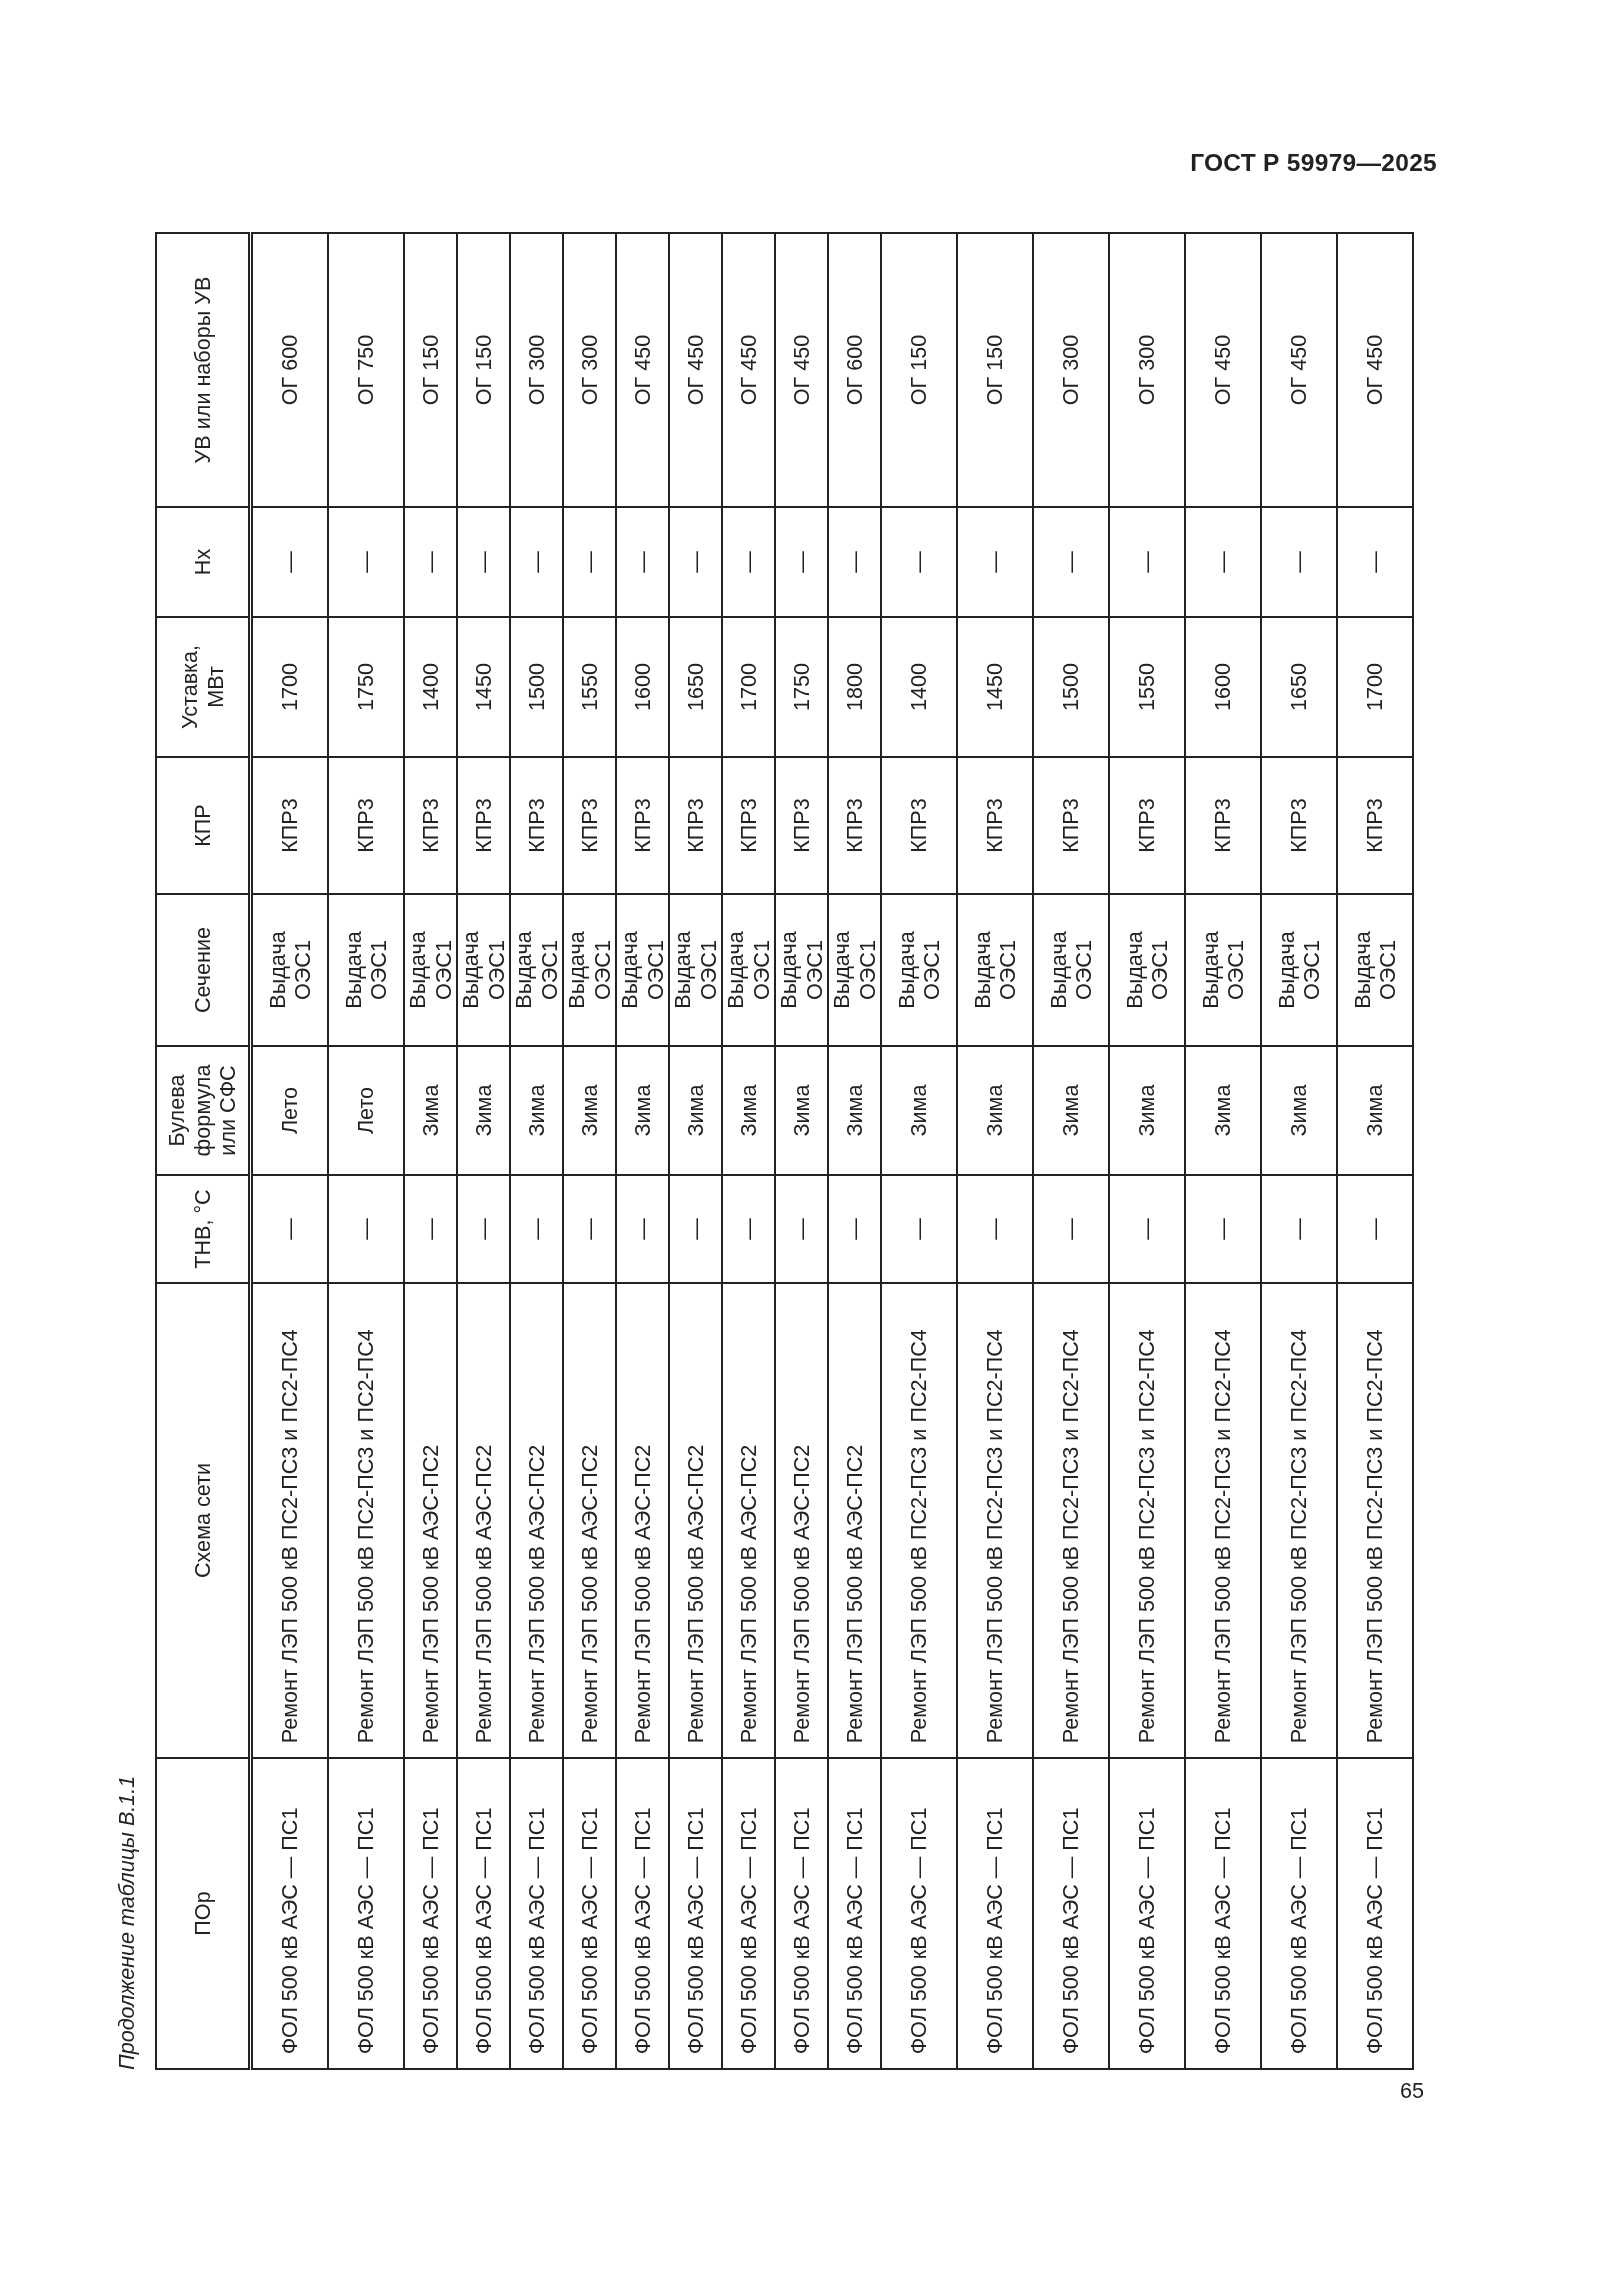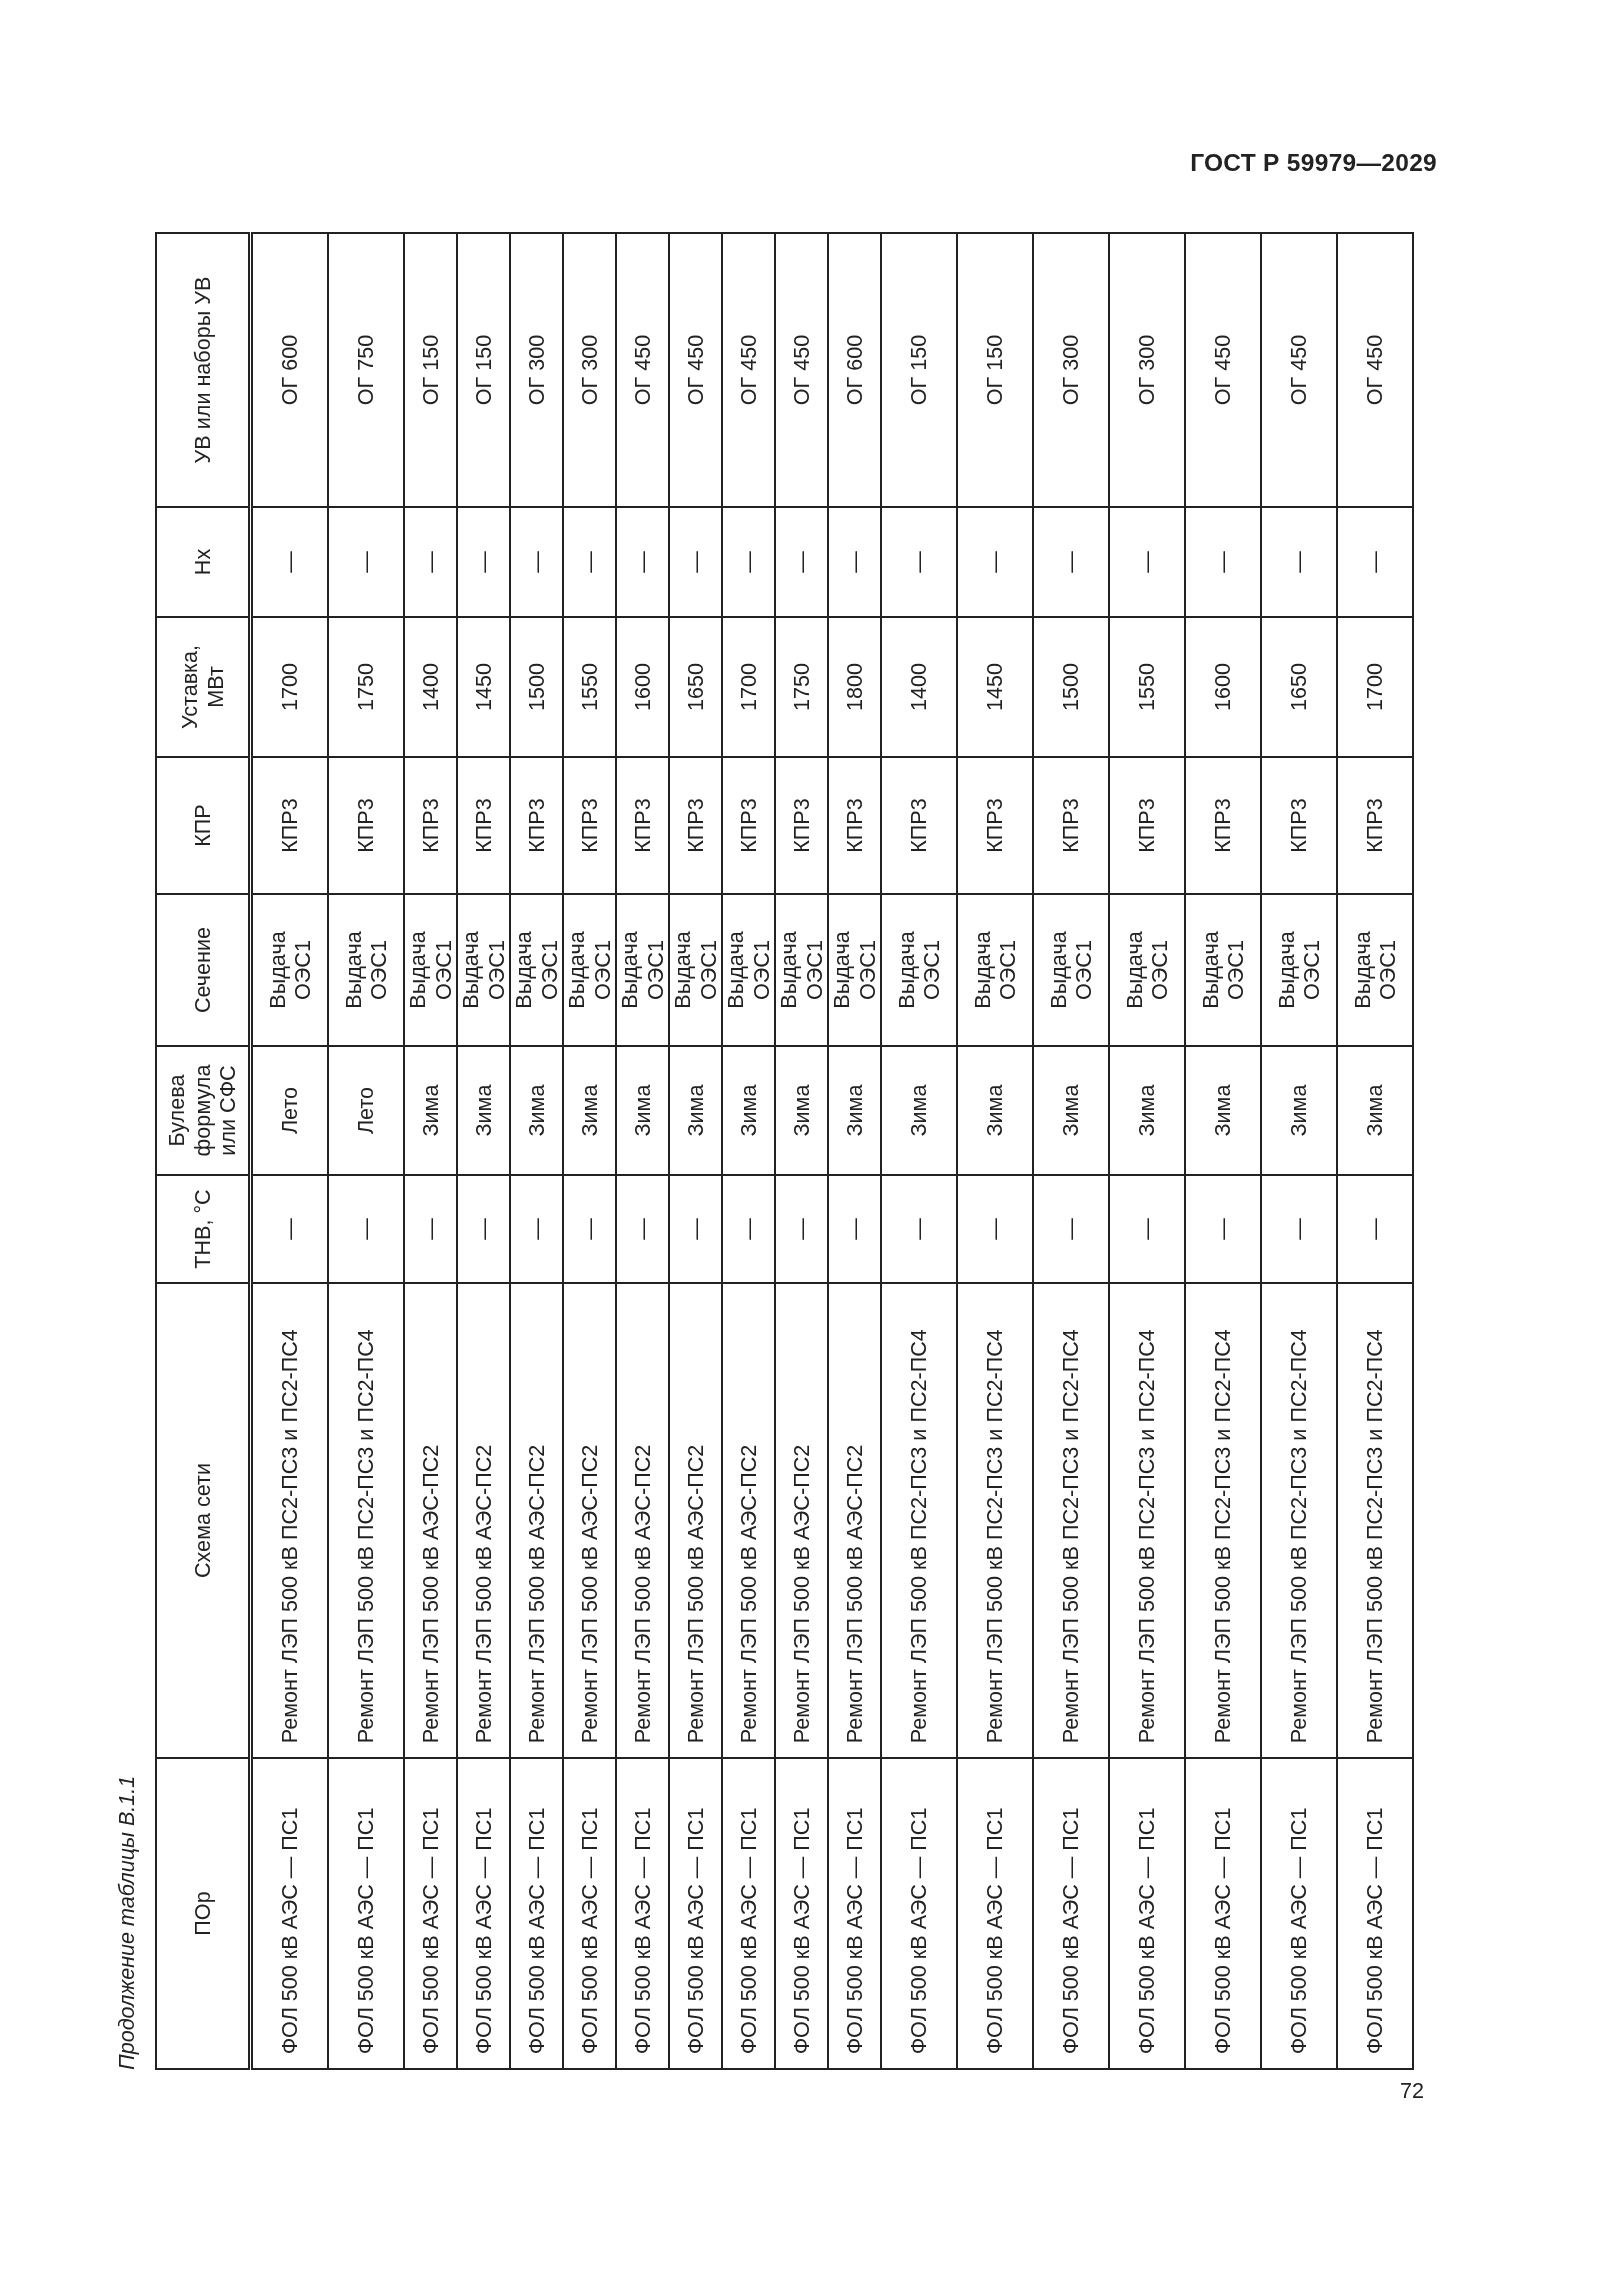--- a/index.html
+++ b/index.html
@@ -19,21 +19,21 @@
   th { height: 91px; }
   thead tr { border-bottom: 0; }
   thead th { border-bottom: 5.9px double #222; }
   td.left { text-align: left; padding-left: 13.7px; }
   tr.tall td { height: 74px; }
   tr.short td { height: 44px; }
 </style>
 </head>
 <body>
 
-<div class="doc-header">ГОСТ Р 59979—2029</div>
+<div class="doc-header">ГОСТ Р 59979—2025</div>
 
 <div class="caption">Продолжение таблицы В.1.1</div>
 
 <div class="table-wrap">
   <table>
     <colgroup>
       <col style="width:311px">
       <col style="width:475px">
       <col style="width:108px">
       <col style="width:129px">
@@ -252,14 +252,14 @@
           <td>Выдача ОЭС1</td>
           <td>КПР3</td>
           <td>1700</td>
           <td>—</td>
           <td>ОГ 450</td>
         </tr>
       </tbody>
   </table>
 </div>
 
-<div class="page-number">72</div>
+<div class="page-number">65</div>
 
 
 </body></html>

